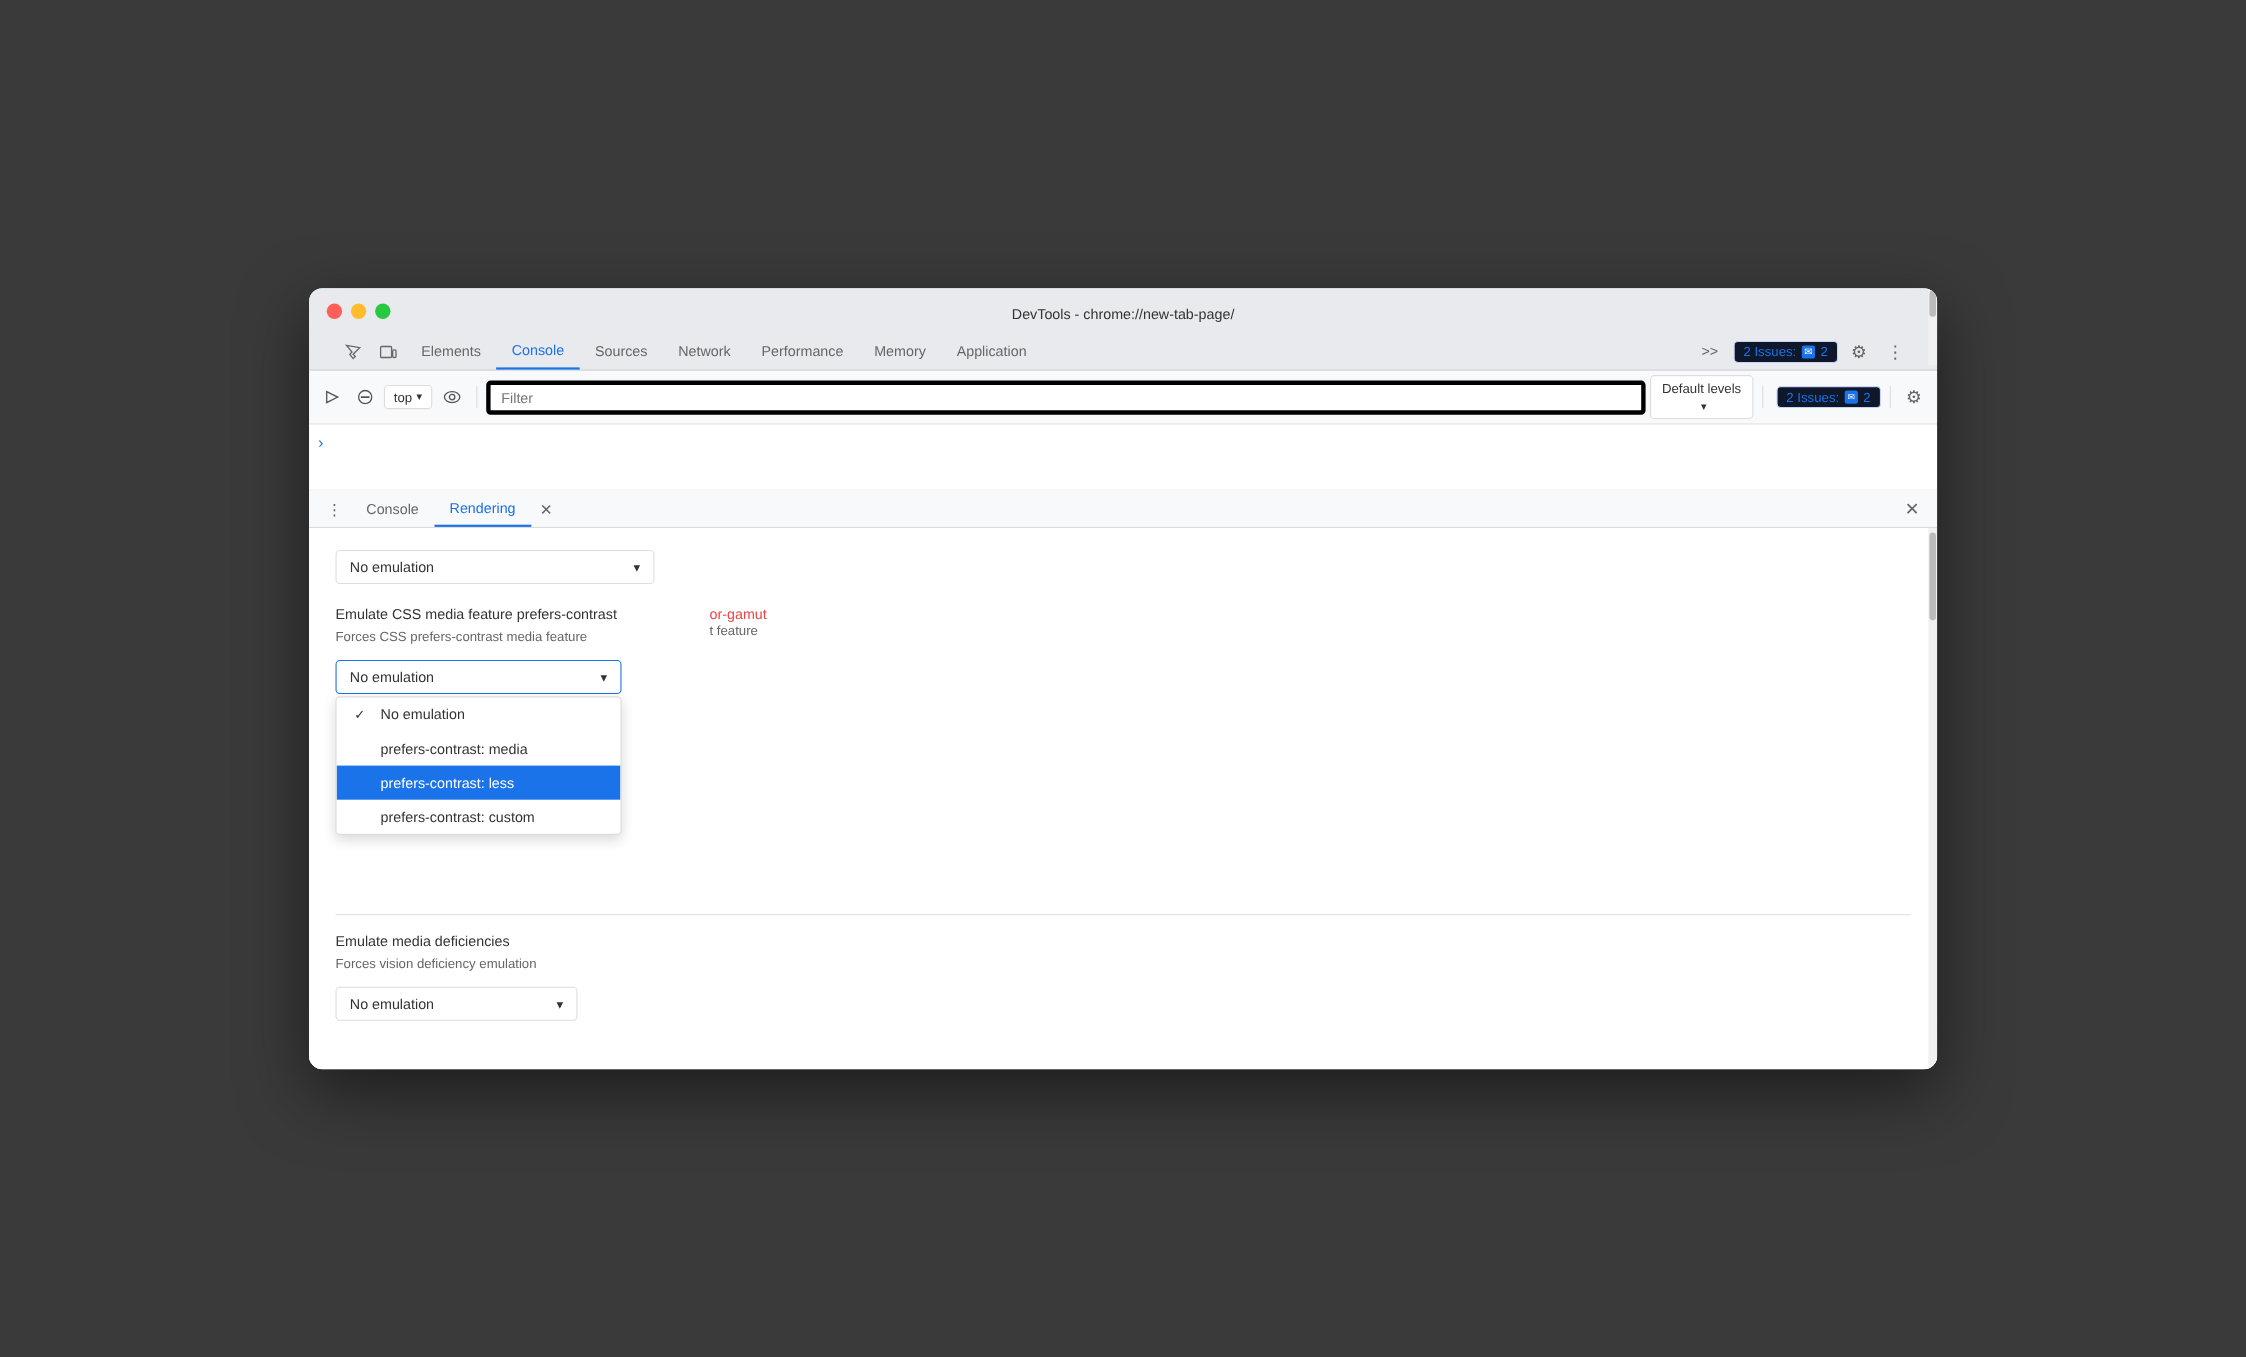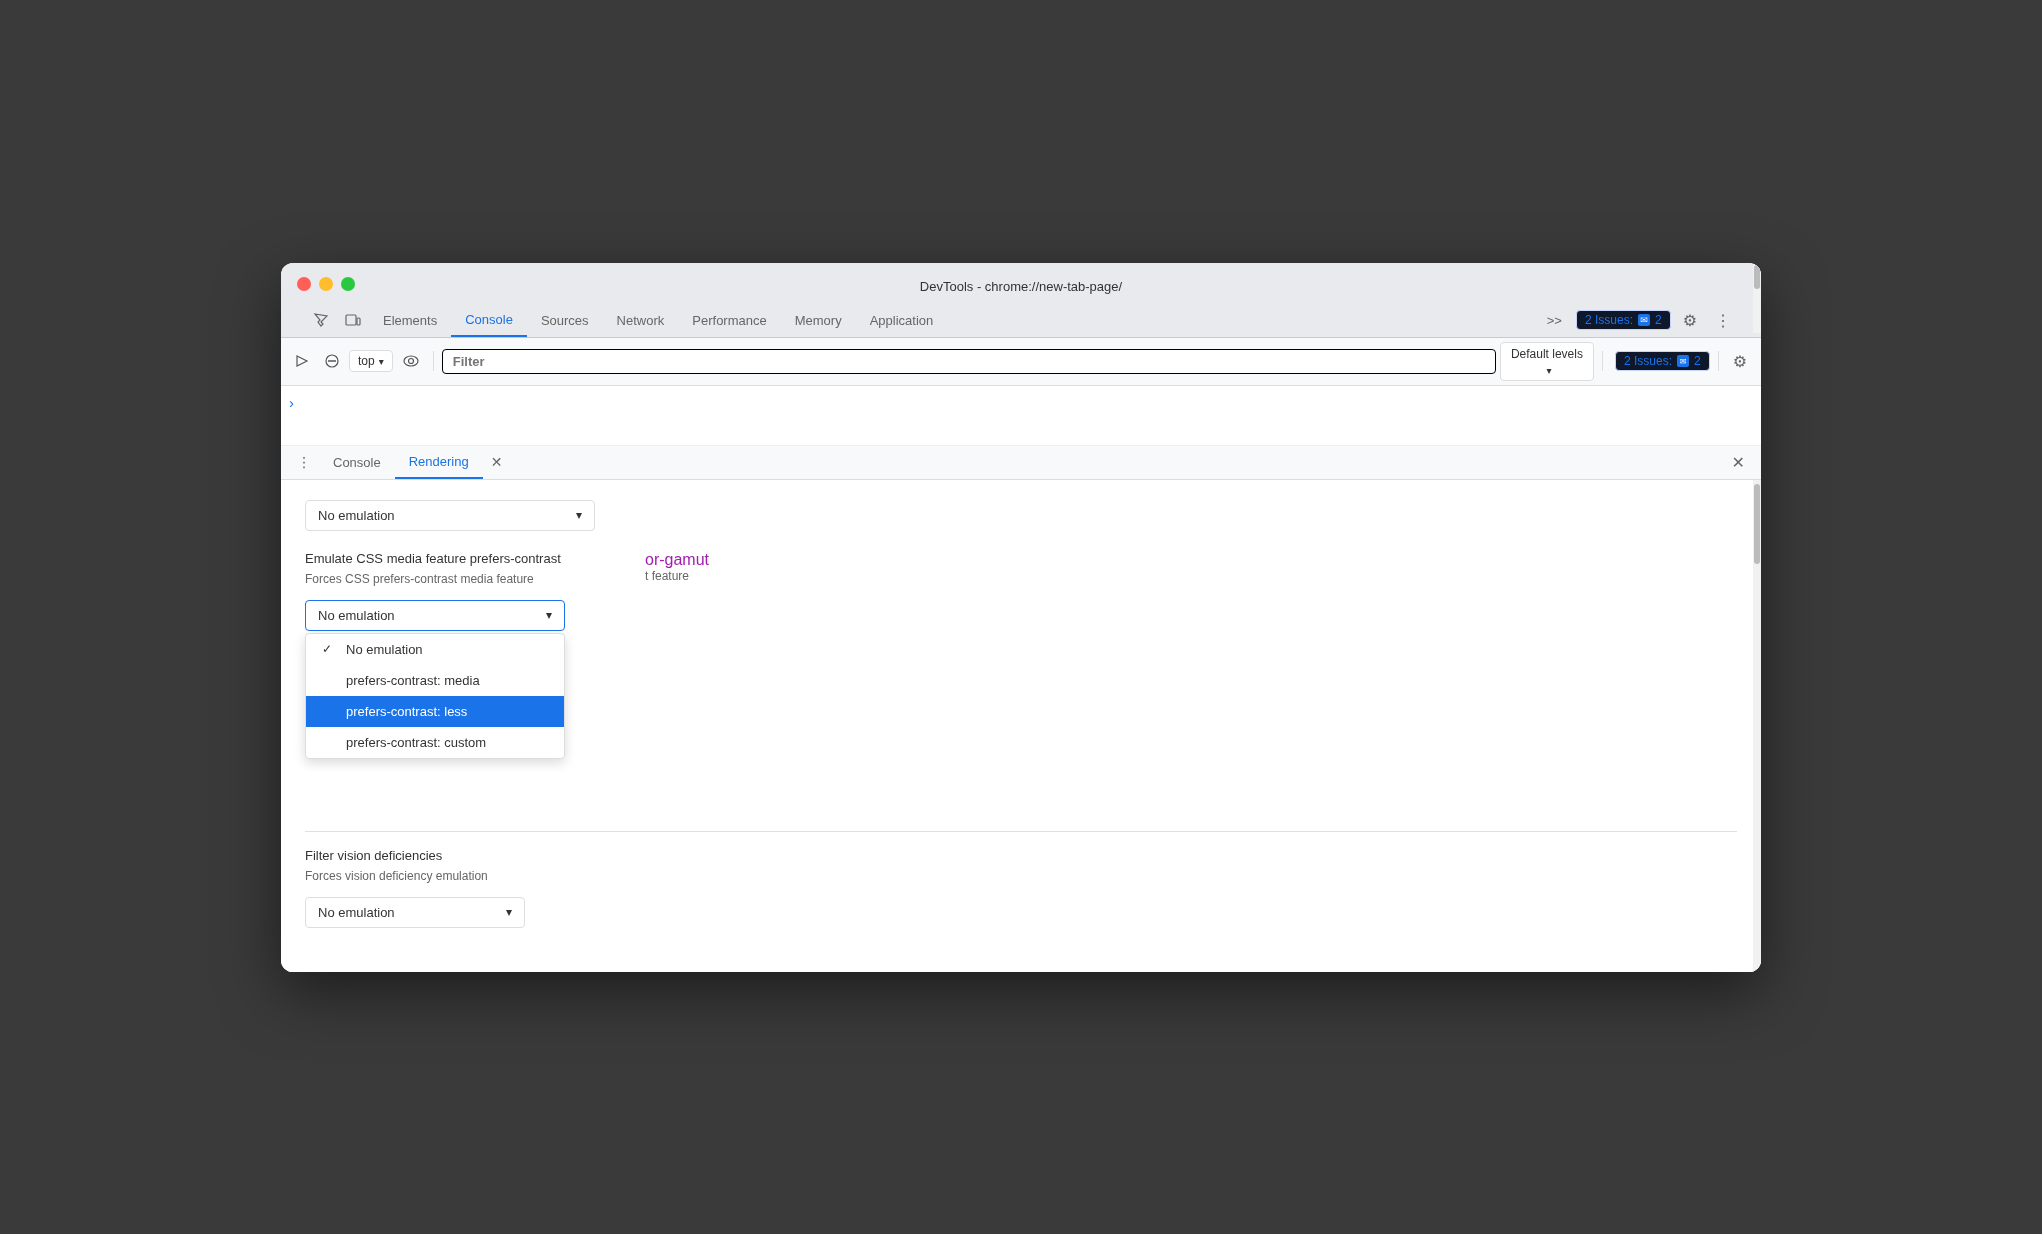--- a/index.html
+++ b/index.html
@@ -133,28 +133,27 @@
       color: #333;
     }
     .divider-v {
       width: 1px;
       height: 20px;
       background: #ddd;
       margin: 0 4px;
     }
     .filter-input {
       flex: 1;
-      border: 1px solid #000000;
+      border: 4px solid #000000;
       border-radius: 4px;
       padding: 4px 10px;
       font-size: 13px;
       color: #15803d;
       background: white;
       outline: none;
-      font-weight: bold;
     }
     .default-levels-btn {
       display: flex;
       align-items: center;
       gap: 4px;
       padding: 4px 10px;
       background: white;
       border: 1px solid #ddd;
       border-radius: 4px;
       font-size: 12px;
@@ -435,29 +434,29 @@
             </div>
             <div class="dropdown-item">
               <span class="check-mark"></span>
               <span>prefers-contrast: custom</span>
             </div>
           </div>
         </div>
 
         
         <div style="position:absolute;left:340px;top:0;">
-          <div style="font-size:16px;color:#a21caf;">or-gamut</div>
+          <div style="font-size:13px;color:#ef4444;">or-gamut</div>
           <div style="font-size:12px;color:#666;">t feature</div>
         </div>
       </div>
 
       <div style="height:1px;background:#e0e0e0;margin: 200px 0 16px 0;"></div>
 
       <div class="emulate-section">
-        <div class="section-label">Filter vision deficiencies</div>
+        <div class="section-label">Emulate media deficiencies</div>
         <div class="section-sublabel">Forces vision deficiency emulation</div>
         <div class="select-dropdown" style="width:220px;">
           <span>No emulation</span>
           <span style="font-size:12px;">▾</span>
         </div>
       </div>
 
       <div style="position:absolute;right:0;top:0;bottom:0;width:8px;background:#f1f1f1;">
         <div style="width:6px;height:80px;background:#bbb;border-radius:3px;margin:4px 1px;"></div>
       </div>

